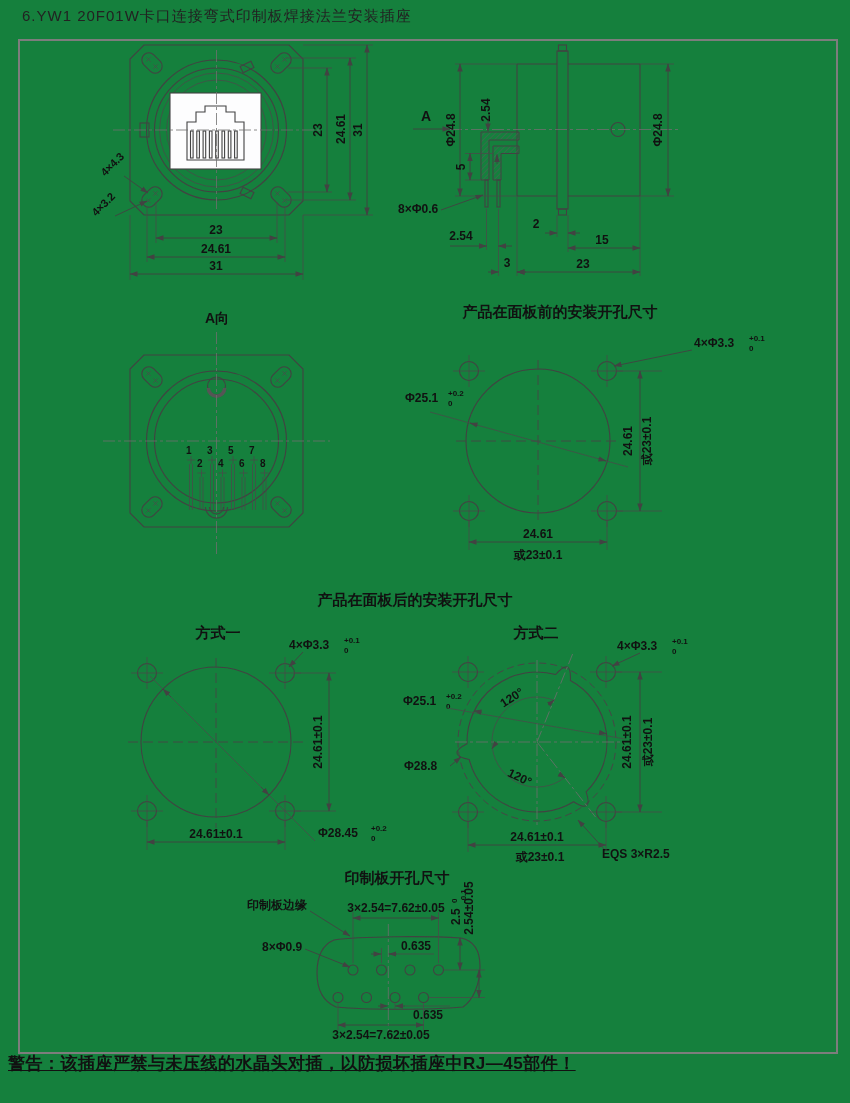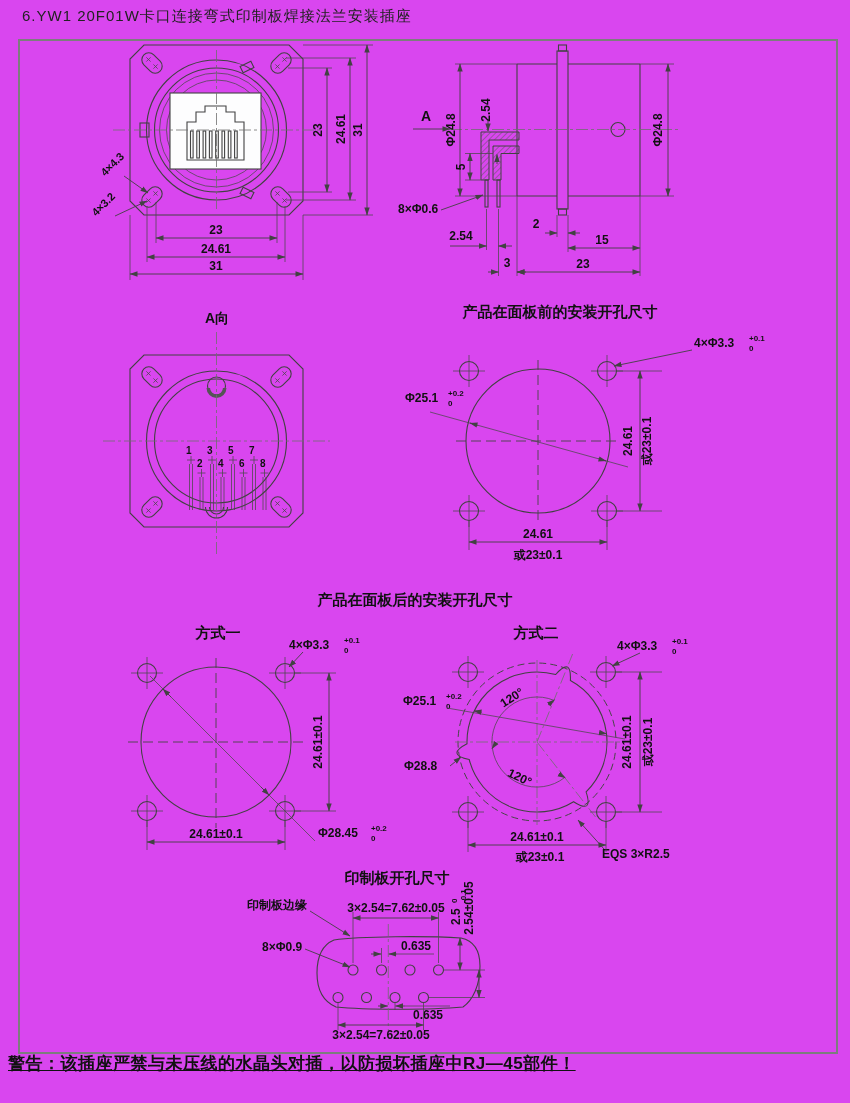--- a/index.html
+++ b/index.html
@@ -1,16 +1,16 @@
 <!DOCTYPE html>
 <html><head>
 <meta charset="utf-8">
 <style>
   html,body{margin:0;padding:0;background:#fdfdfe;}
-  .stage{position:relative;width:850px;height:1103px;background:#d946ef;
+  .stage{position:relative;width:850px;height:1103px;background:#15803d;
          font-family:"Liberation Sans",sans-serif;color:#1a1a1a;overflow:hidden;text-align:right;}
   .page-title{position:absolute;left:22px;top:7px;font-size:15px;letter-spacing:1px;color:#222;}
   .warning{position:absolute;left:8px;top:1052px;font-size:17px;font-weight:bold;color:#111;letter-spacing:0.5px;text-decoration:underline;}
   svg text{font-family:"Liberation Sans",sans-serif;fill:#111;}
   .t{font-size:12px;font-weight:bold;}
   .ts{font-size:11px;font-weight:bold;}
   .tol{font-size:8px;font-weight:bold;}
   .num{font-size:10px;font-weight:bold;}
   .cjk{font-size:15px;font-weight:bold;}
   .cjk-s{font-size:14px;font-weight:bold;}

